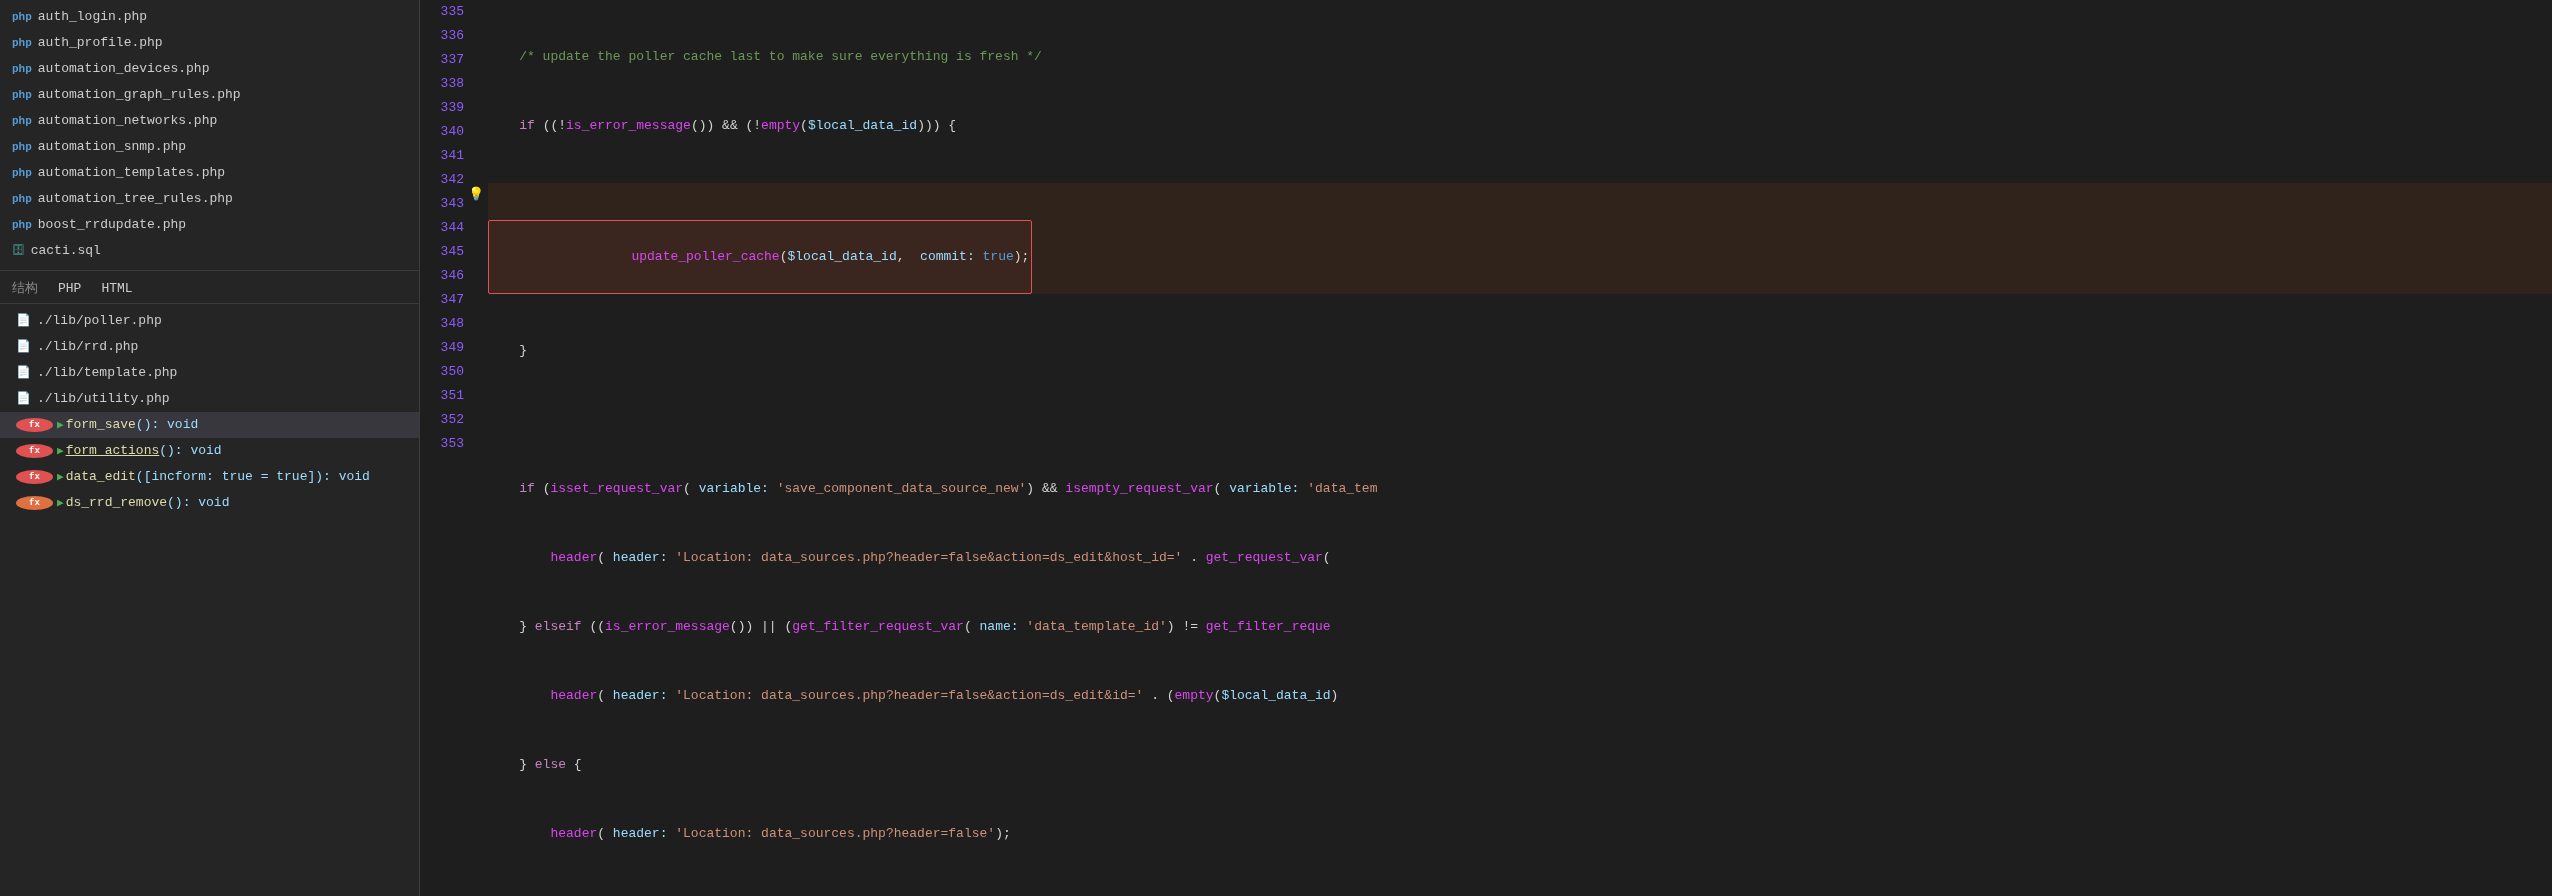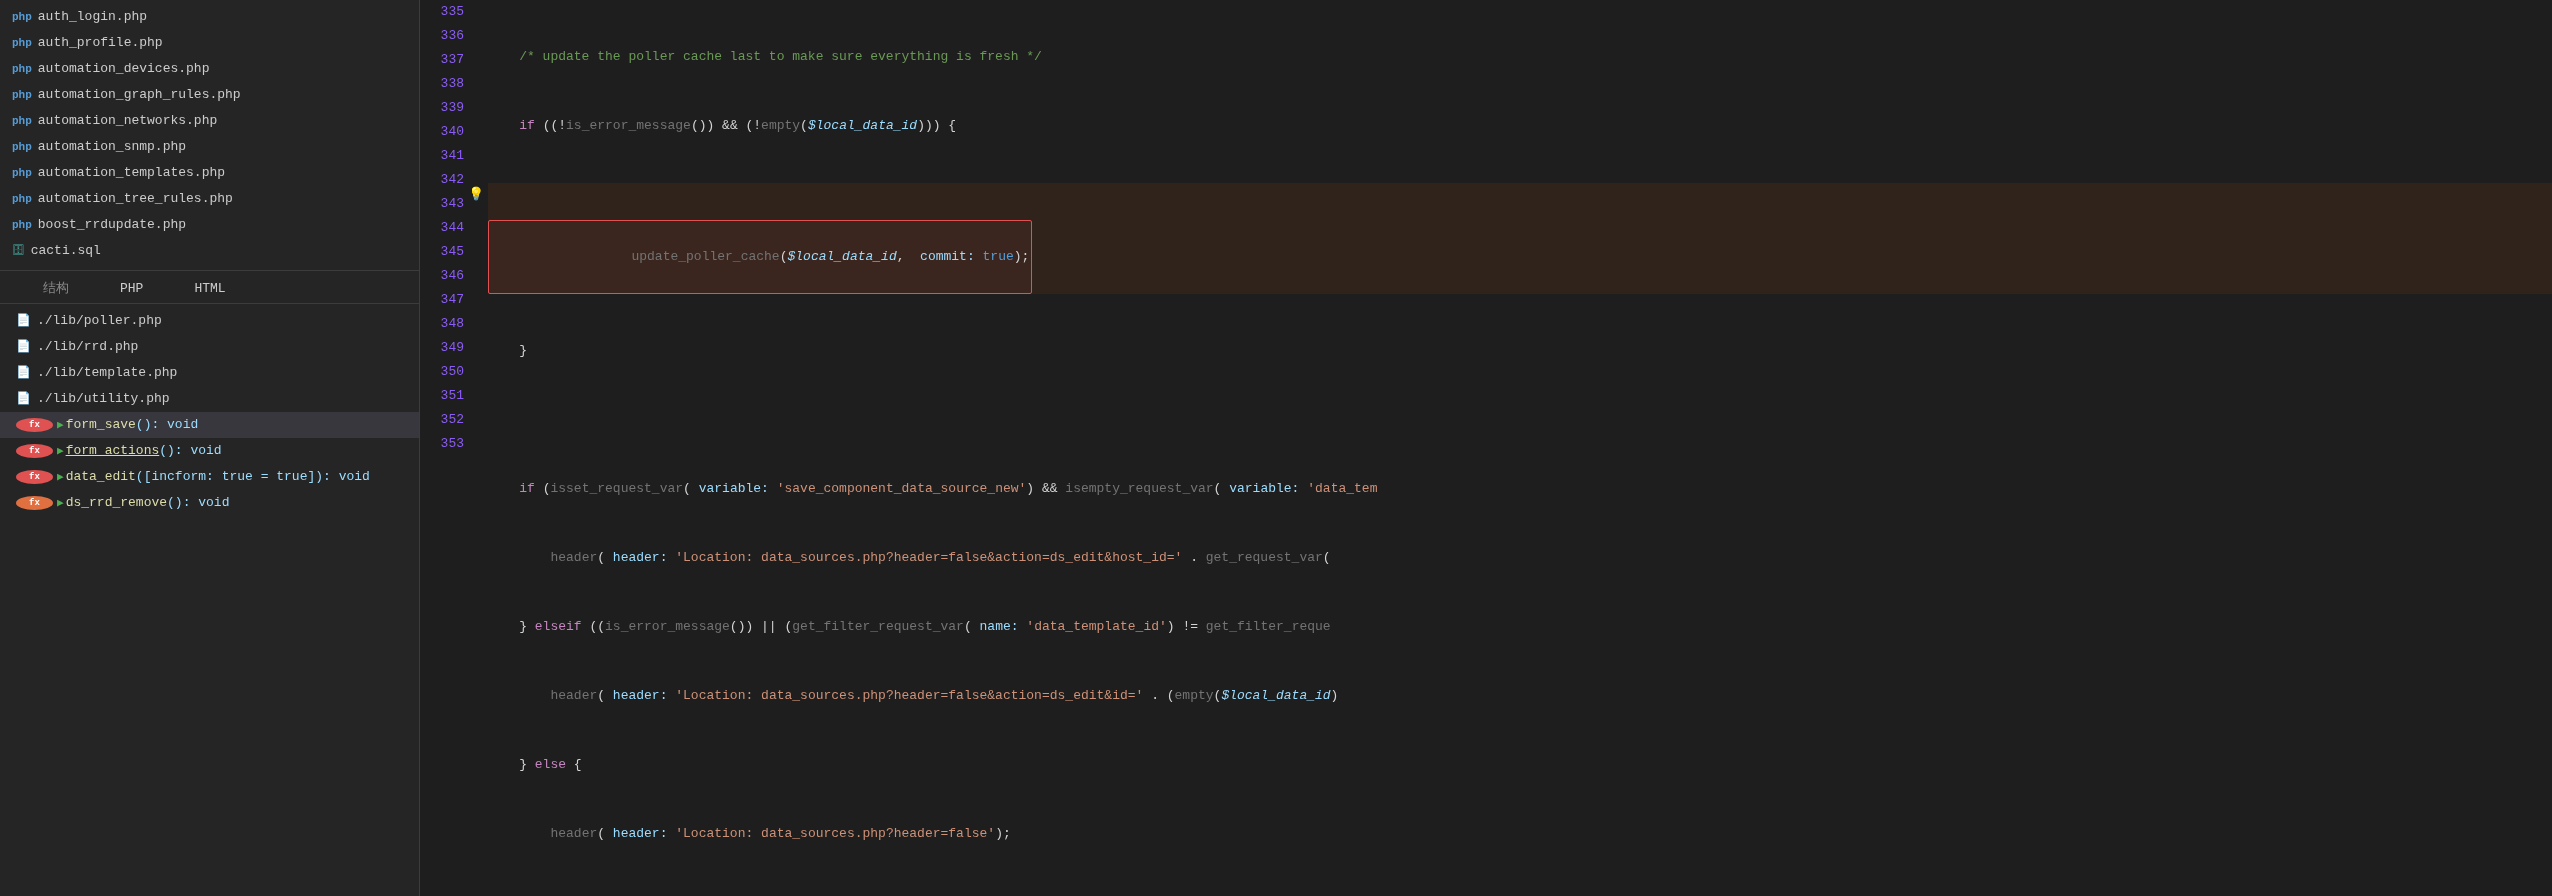--- a/index.html
+++ b/index.html
@@ -75,21 +75,20 @@
       gap: 12px;
       background: #252526;
       border-bottom: 1px solid #3c3c3c;
     }
 
     .sidebar-tab {
       color: #cccccc;
       font-size: 13px;
       cursor: pointer;
       padding: 2px 4px;
-      margin-left: 31px;
     }
 
     .sidebar-tab.label {
       color: #888;
     }
 
     
     .structure-list {
       overflow-y: auto;
       flex: 1;
@@ -187,22 +186,22 @@
       position: relative;
     }
 
     .code-line.highlighted {
       background: rgba(255, 100, 0, 0.08);
     }
 
     
     .kw { color: #c586c0; } 
     .kw2 { color: #569cd6; } 
-    .fn { color: #737373; } 
-    .var { color: #9cdcfe; font-style: italic; } 
+    .fn { color: #d946ef; } 
+    .var { color: #9cdcfe; } 
     .str { color: #ce9178; } 
     .cmt { color: #6a9955; } 
     .param-label { color: #9cdcfe; font-style: normal; }
     .plain { color: #d4d4d4; }
 
     
     ::-webkit-scrollbar { width: 8px; height: 8px; }
     ::-webkit-scrollbar-track { background: #1e1e1e; }
     ::-webkit-scrollbar-thumb { background: #424242; border-radius: 4px; }
   </style>

